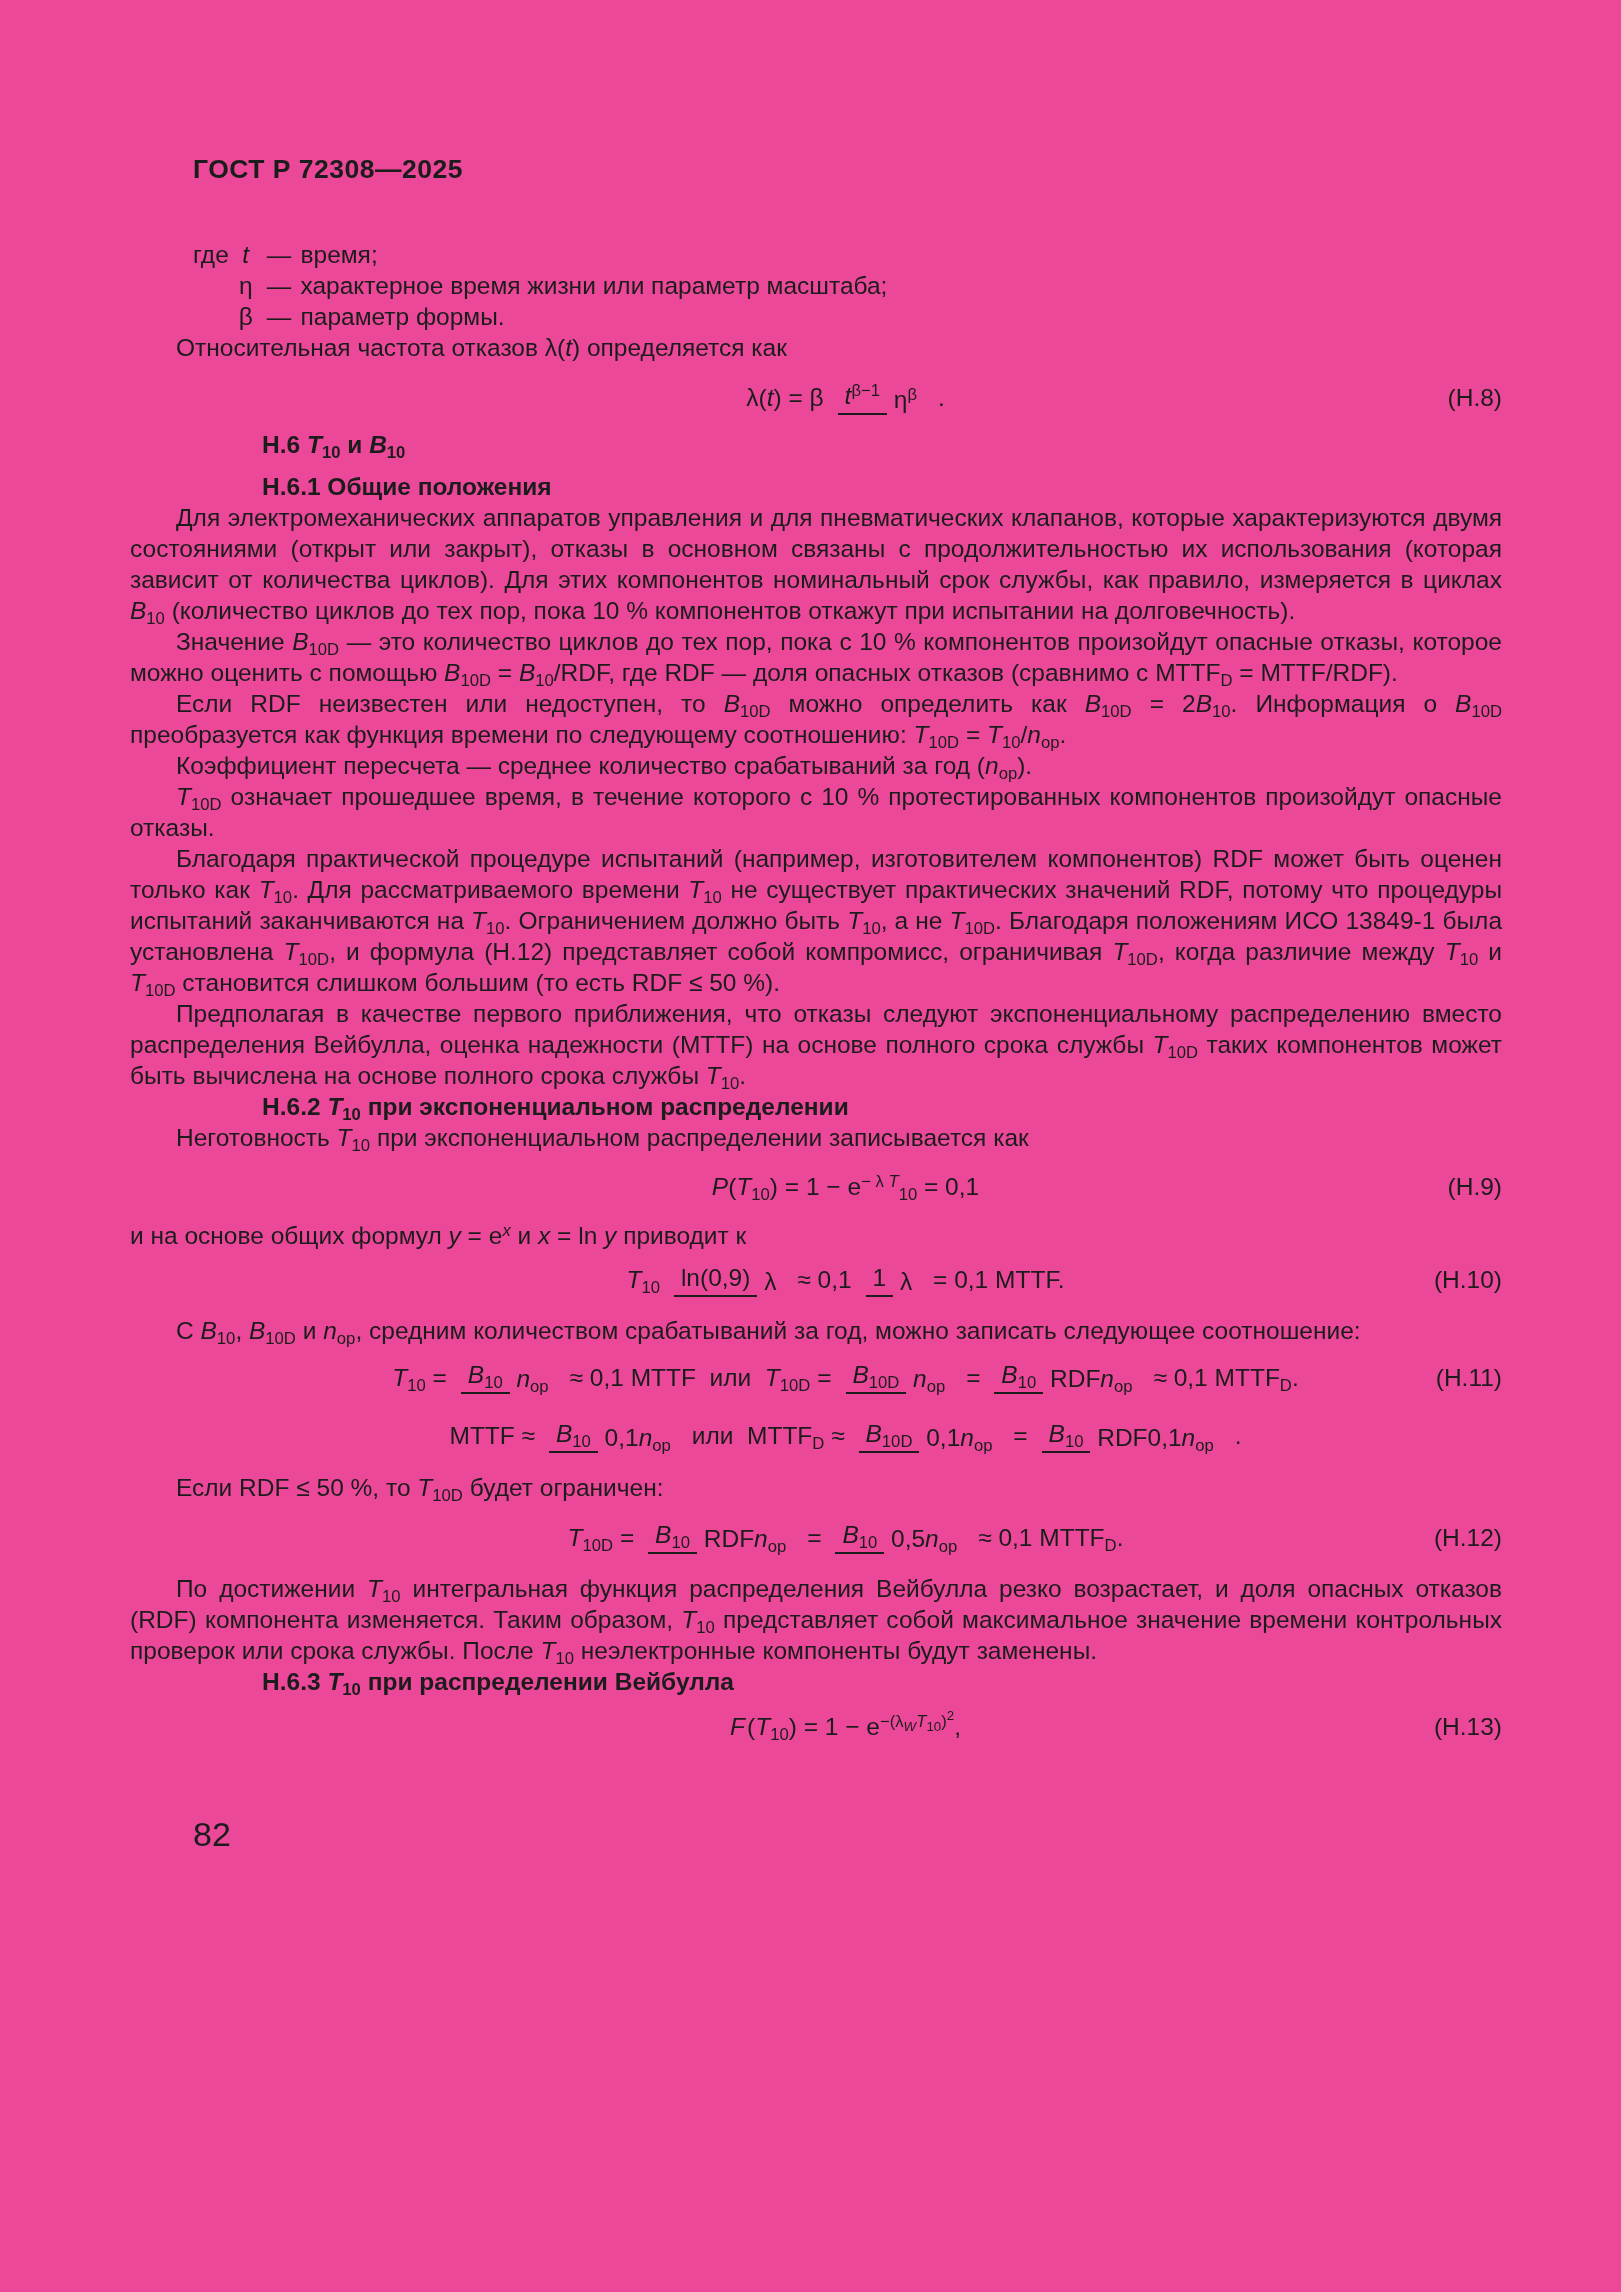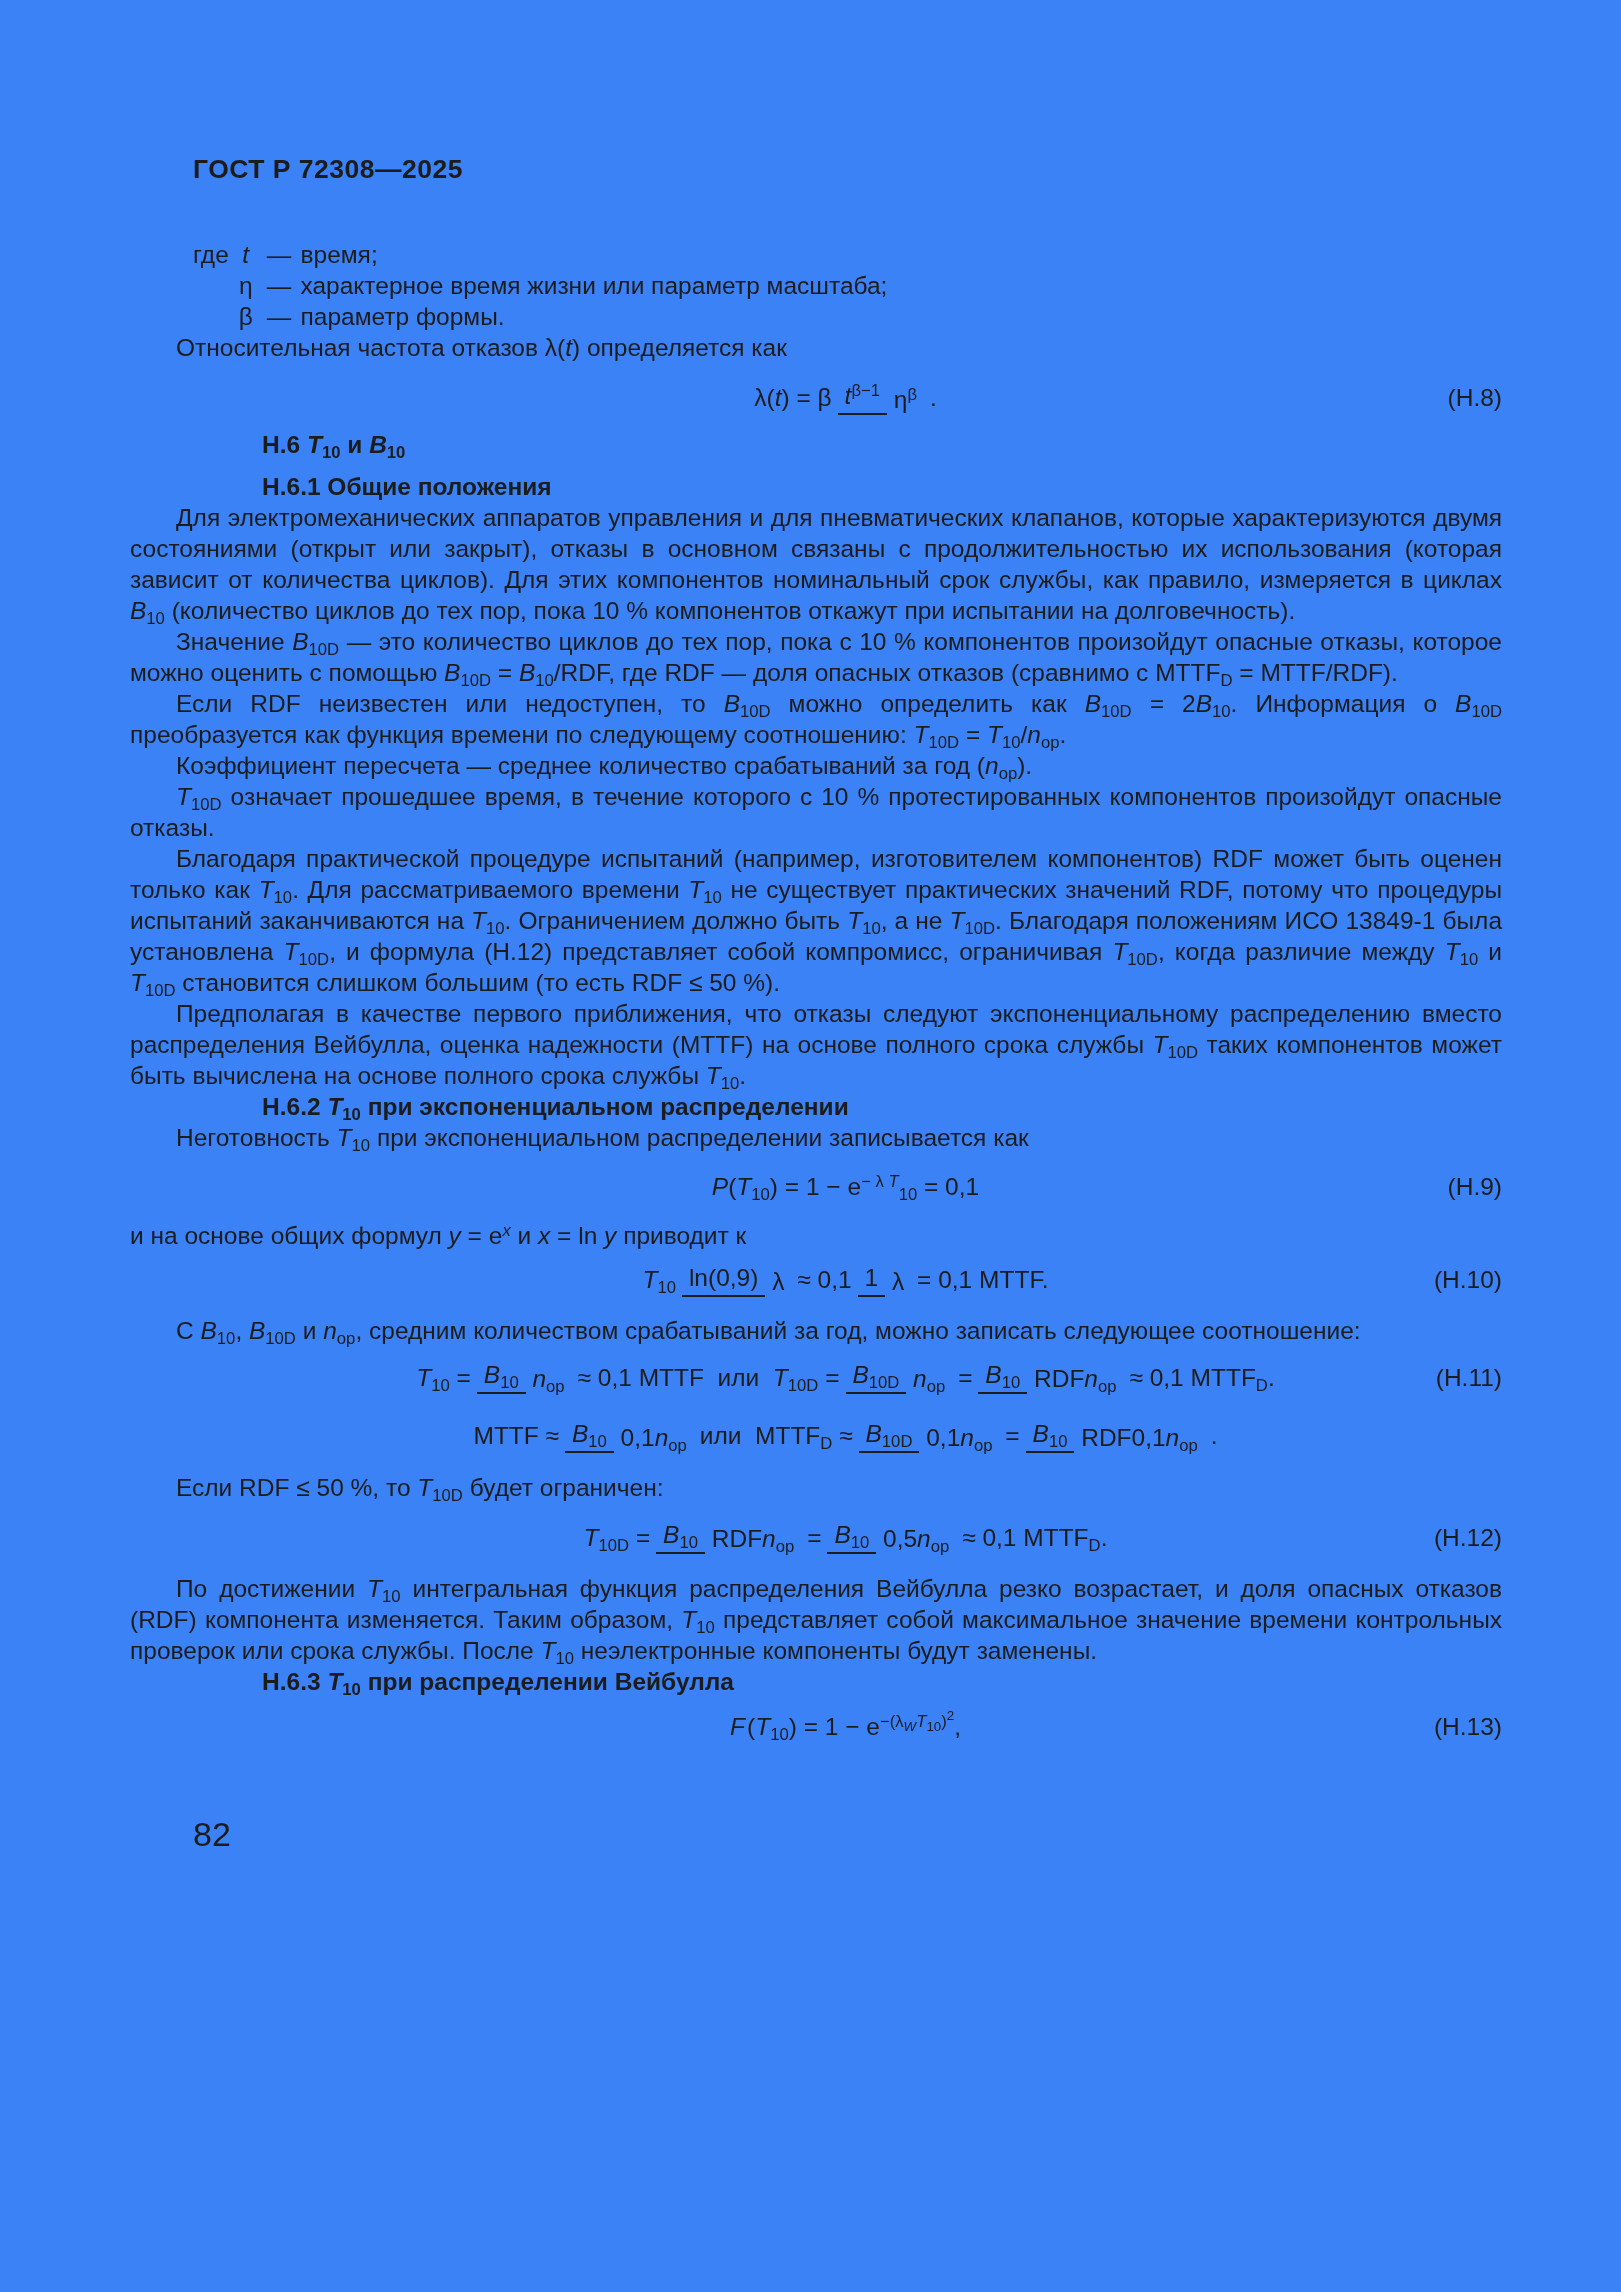--- a/index.html
+++ b/index.html
@@ -1,19 +1,19 @@
 <!DOCTYPE html>
 <html lang="ru"><head>
 <meta charset="utf-8">
 <style>
   html,body{margin:0;padding:0;background:#ffffff;}
   .page{
     position:relative;
     width:1621px;height:2293px;
-    background:#3b82f6;
+    background:#ec4899;
     color:#1c1c1c;
     font-family:"Liberation Sans","DejaVu Sans",sans-serif;
     font-size:24.5px;
     overflow:hidden;
   }
   .doc-header{
     margin:153px 0 0 193px;
     font-weight:bold;
     font-size:26.5px;
     line-height:33px;
@@ -31,21 +31,21 @@
   .para{
     margin:0;text-align:justify;line-height:31px;text-indent:46px;
   }
   .para.noindent{text-indent:0;}
   .heading{
     font-weight:bold;line-height:31px;margin:0 0 0 132px;
   }
   .heading.h-top{margin-top:9.8px;margin-bottom:10.8px;}
   
   .fr{position:relative;display:flex;justify-content:center;align-items:center;min-height:43px;}
-  .fwrap{display:inline-flex;align-items:center;gap:6px;margin-left:59px;}
+  .fwrap{display:inline-flex;align-items:center;gap:14px;margin-left:59px;}
   .frac{display:inline-flex;align-items:center;vertical-align:middle;}
   .frac .num{display:block;padding:0 6.9px 2.9px;border-bottom:2px solid #1c1c1c;text-align:center;}
   .frac .den{display:block;padding:2.9px 6.9px 0;text-align:center;}
   .eq-label{position:absolute;right:0;top:50%;transform:translateY(-50%);}
   sub{font-size:0.68em;vertical-align:-0.28em;line-height:0;}
   sup{font-size:0.68em;vertical-align:0.5em;line-height:0;}
   sup sub{font-size:0.8em;}
   sup sup{font-size:0.8em;vertical-align:0.55em;}
   i{font-style:italic;}
   .fr-h8{margin-top:13.7px;margin-bottom:7.8px;}

